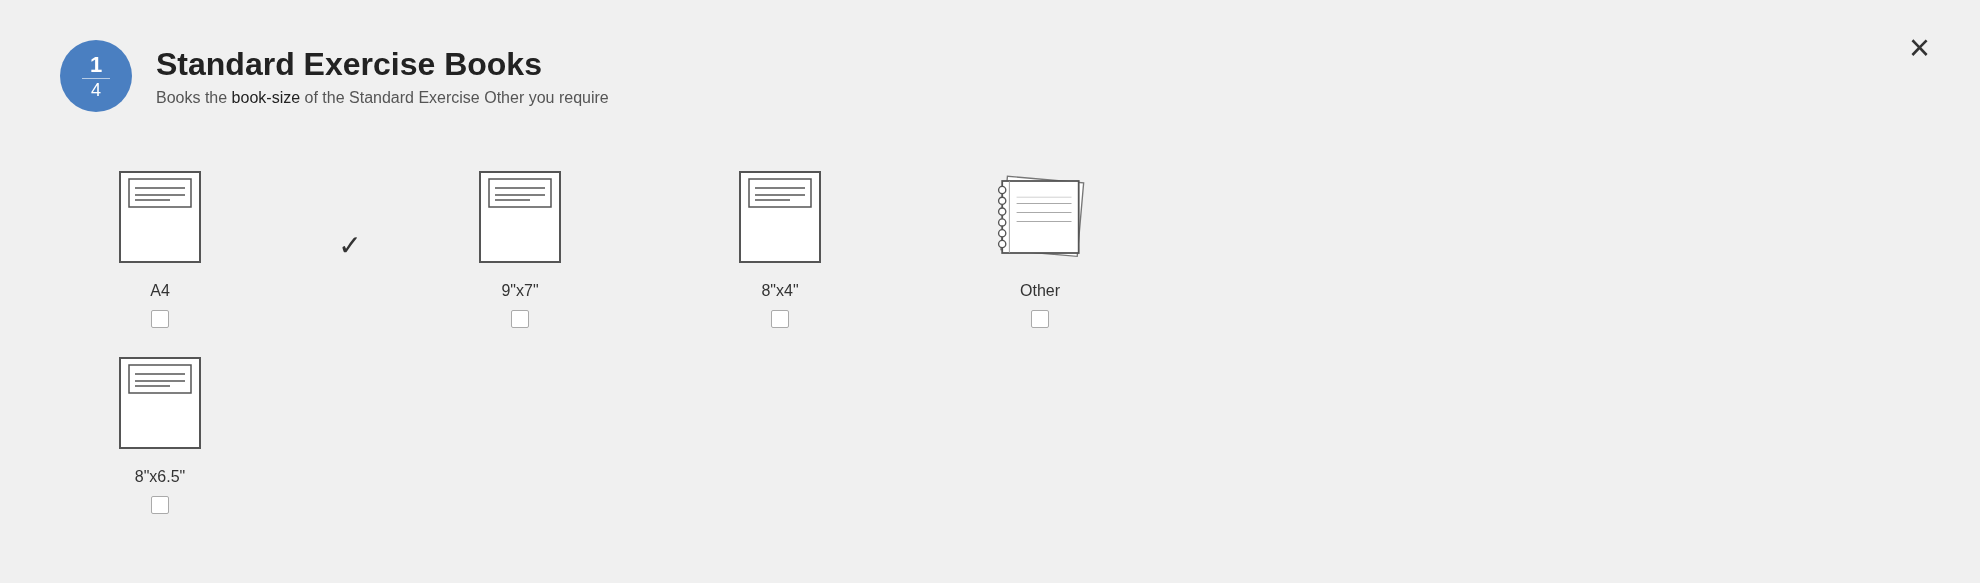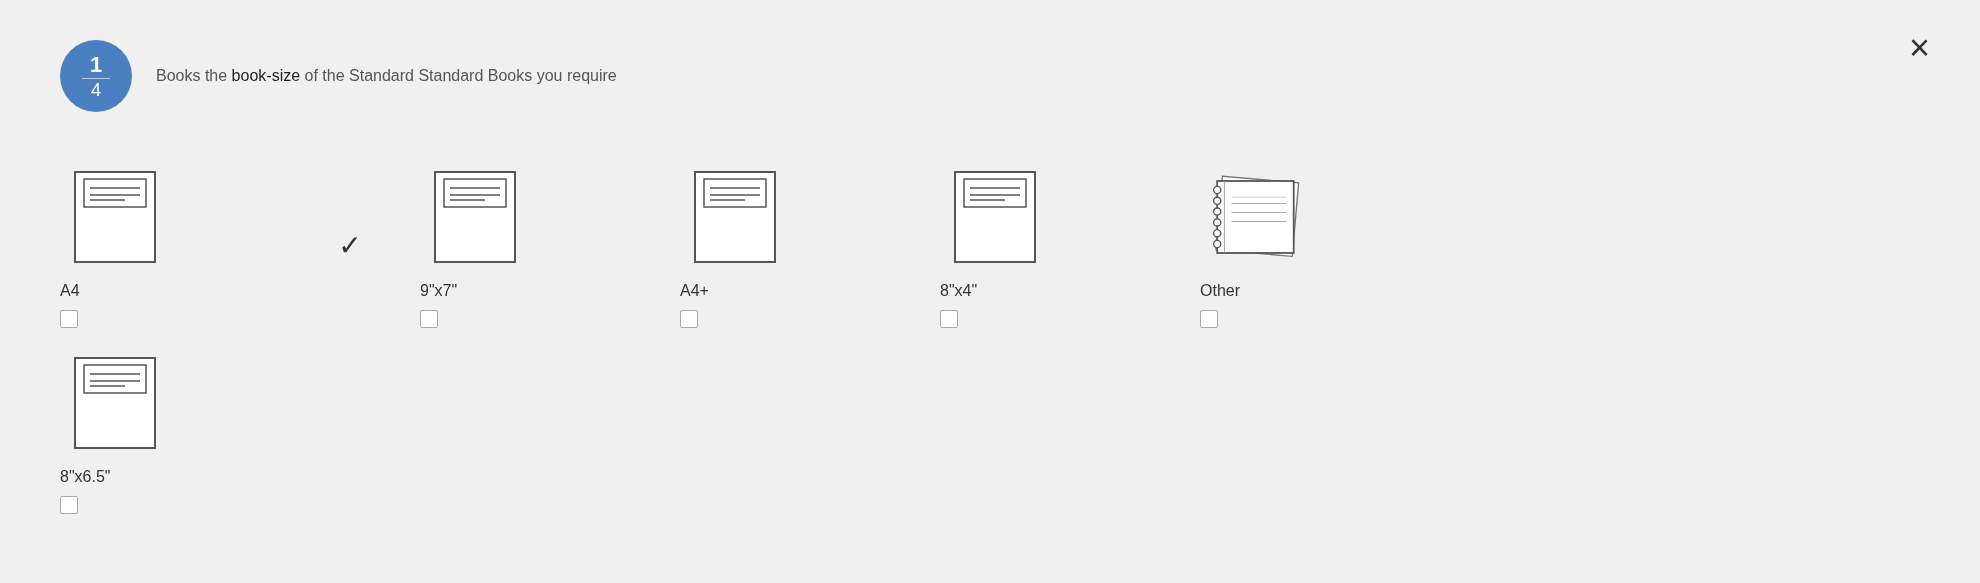--- a/index.html
+++ b/index.html
@@ -84,21 +84,21 @@
       cursor: pointer;
       background: none;
       border: none;
       line-height: 1;
       font-weight: 300;
     }
 
     .book-option {
       display: flex;
       flex-direction: column;
-      align-items: flex-start;
+      align-items: center;
       width: 200px;
       margin-right: 60px;
       cursor: pointer;
     }
 
     .book-option:last-child {
       margin-right: 0;
     }
 
     .book-icon-wrapper {
@@ -169,22 +169,23 @@
 
 <div class="page-container">
 
   <div class="header">
     <div class="step-badge">
       <span class="step-top">1</span>
       <div class="step-divider"></div>
       <span class="step-bottom">4</span>
     </div>
     <div class="header-text">
+      <h1>Standard Exercise Books</h1>
       <p>
-        <span>Books the </span><strong>book-size</strong><span> of the Standard Standard Books you require</span>
+        <span>Books the </span><strong>book-size</strong><span> of the Standard Exercise Other you require</span>
       </p>
     </div>
   </div>
 
   <button class="close-btn">×</button>
 
   <div class="options-row">
 
     <div class="book-option">
       <div class="book-icon-wrapper">
@@ -211,33 +212,20 @@
           <rect x="14" y="12" width="62" height="28" fill="white" stroke="#555" stroke-width="1.5"></rect>
           <line x1="20" y1="21" x2="70" y2="21" stroke="#555" stroke-width="1.5"></line>
           <line x1="20" y1="28" x2="70" y2="28" stroke="#555" stroke-width="1.5"></line>
           <line x1="20" y1="33" x2="55" y2="33" stroke="#555" stroke-width="1.5"></line>
         </svg>
       </div>
       <span class="book-label">9"x7"</span>
       <div class="book-checkbox"></div>
     </div>
 
-    <div class="book-option">
-      <div class="book-icon-wrapper">
-        <svg class="standard-book" viewBox="0 0 90 100" fill="none" xmlns="http://www.w3.org/2000/svg">
-          <rect x="5" y="5" width="80" height="90" fill="white" stroke="#555" stroke-width="2"></rect>
-          <rect x="14" y="12" width="62" height="28" fill="white" stroke="#555" stroke-width="1.5"></rect>
-          <line x1="20" y1="21" x2="70" y2="21" stroke="#555" stroke-width="1.5"></line>
-          <line x1="20" y1="28" x2="70" y2="28" stroke="#555" stroke-width="1.5"></line>
-          <line x1="20" y1="33" x2="55" y2="33" stroke="#555" stroke-width="1.5"></line>
-        </svg>
-      </div>
-      <span class="book-label">A4+</span>
-      <div class="book-checkbox"></div>
-    </div>
 
     <div class="book-option">
       <div class="book-icon-wrapper">
         <svg class="standard-book" viewBox="0 0 90 100" fill="none" xmlns="http://www.w3.org/2000/svg">
           <rect x="5" y="5" width="80" height="90" fill="white" stroke="#555" stroke-width="2"></rect>
           <rect x="14" y="12" width="62" height="28" fill="white" stroke="#555" stroke-width="1.5"></rect>
           <line x1="20" y1="21" x2="70" y2="21" stroke="#555" stroke-width="1.5"></line>
           <line x1="20" y1="28" x2="70" y2="28" stroke="#555" stroke-width="1.5"></line>
           <line x1="20" y1="33" x2="55" y2="33" stroke="#555" stroke-width="1.5"></line>
         </svg>

